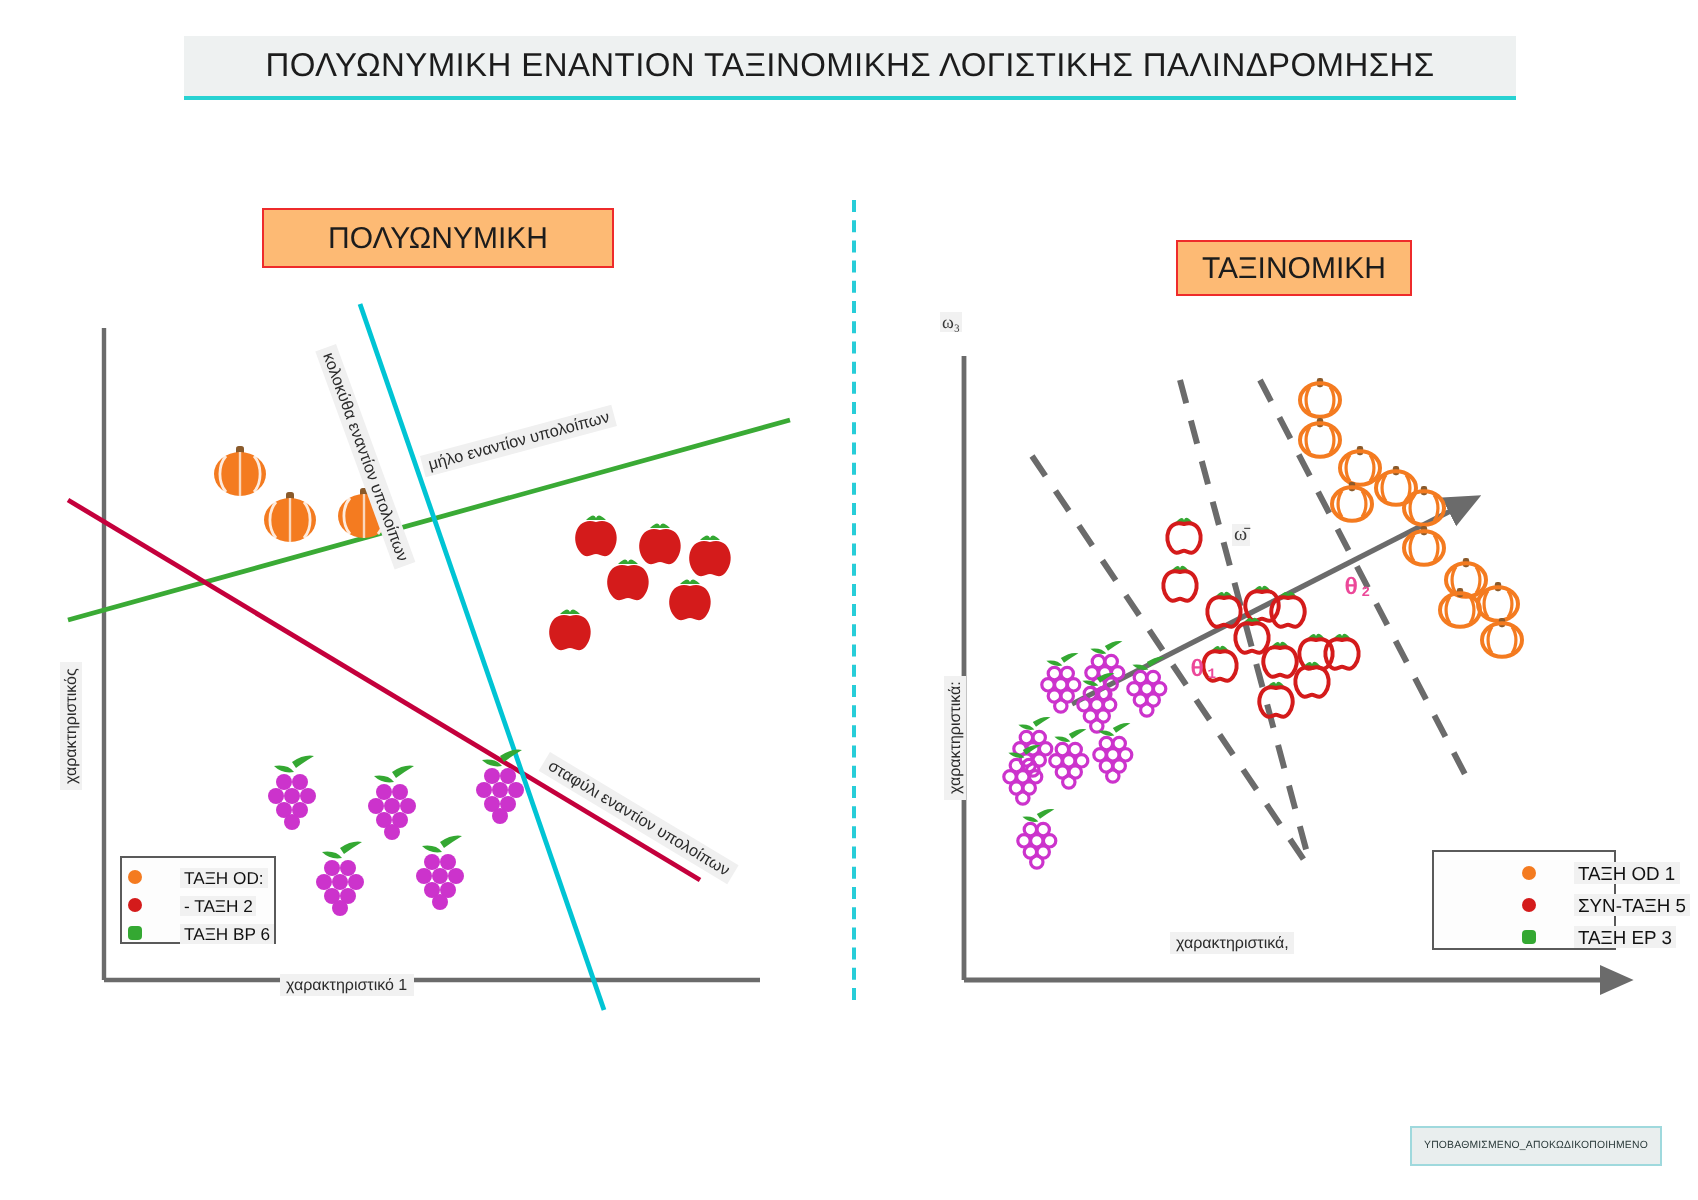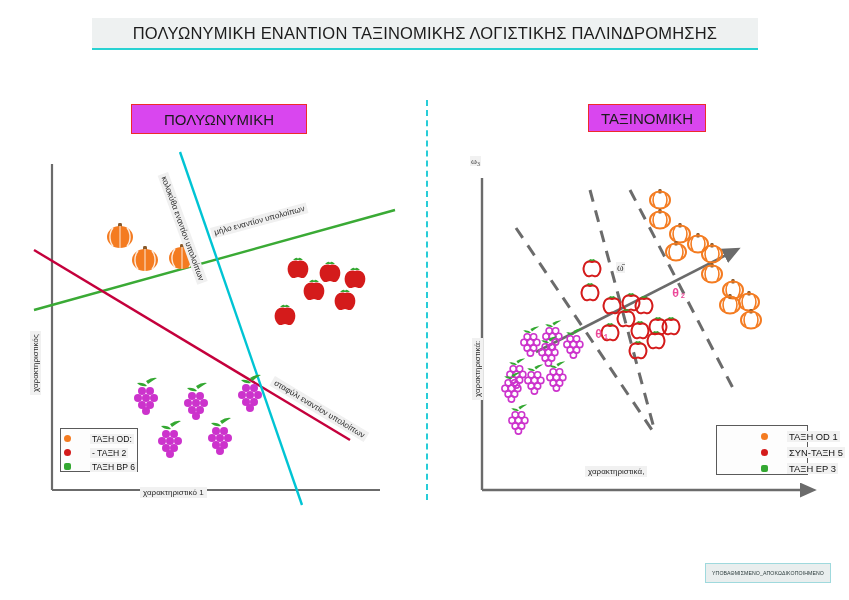--- a/index.html
+++ b/index.html
@@ -10,26 +10,26 @@
   
   .main-title{
     position:absolute;left:92px;top:18px;width:666px;height:30px;
     background:#eef1f1;display:flex;align-items:center;justify-content:center;
     font-size:16.5px;letter-spacing:.2px;color:#1c1c1c;white-space:nowrap;
     border-bottom:2px solid #28d2d2;
   }
 
   
   .sub-title{
-    position:absolute;background:#d946ef;border:1.6px solid #ee2b2b;
+    position:absolute;background:#fdba74;border:1.6px solid #ee2b2b;
     display:flex;align-items:center;justify-content:center;
     font-size:15px;color:#1c1c1c;white-space:nowrap;padding:1px 6px;
   }
   #sub-left{left:131px;top:104px;width:162px;height:26px;}
-  #sub-right{left:588px;top:104px;width:104px;height:24px;}
+  #sub-right{left:588px;top:120px;width:104px;height:24px;}
 
   
   .divider{
     position:absolute;left:426px;top:100px;width:0;height:400px;
     border-left:2.5px dashed #27cdd8;
   }
 
   
   .panel{position:absolute;}
   #panel-left{left:20px;top:150px;width:400px;height:360px;}

